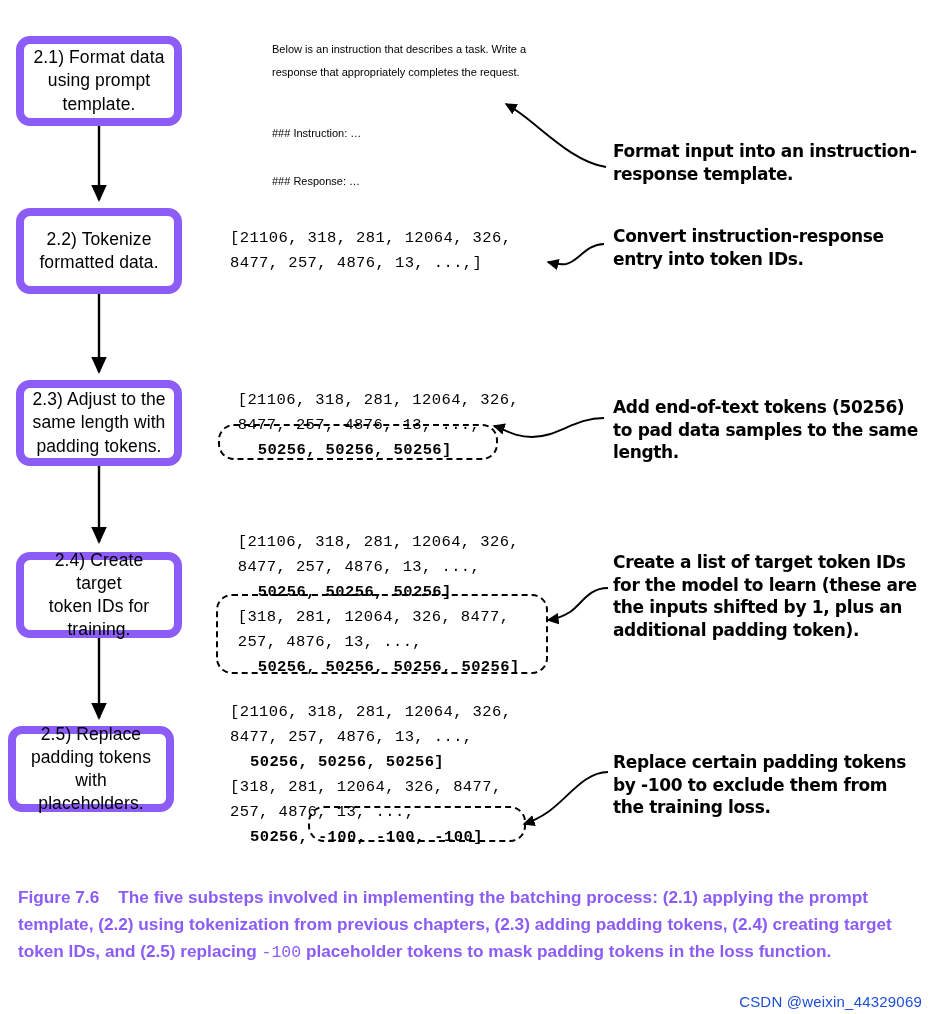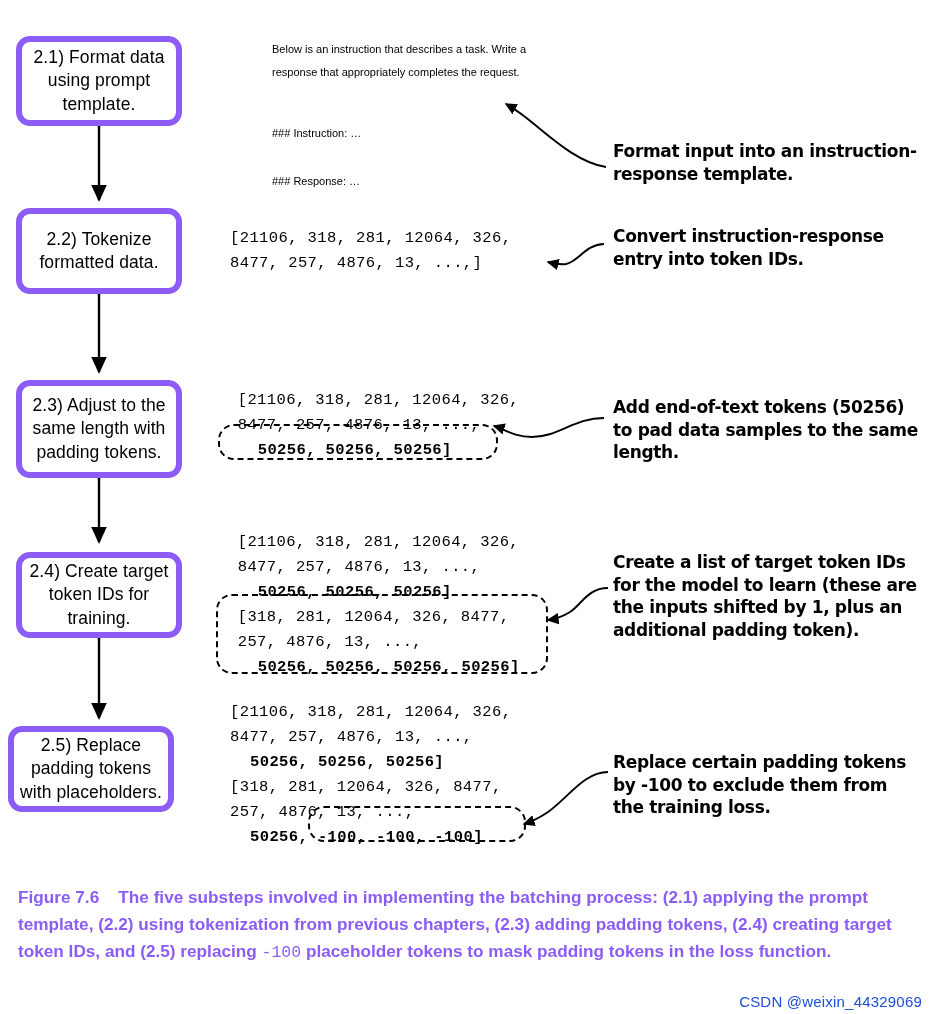--- a/index.html
+++ b/index.html
@@ -18,21 +18,21 @@
   #figure-root {
     position: absolute;
     left: 0; top: 0;
     width: 932px;
     height: 1014px;
   }
 
   
   .flow-box {
     position: absolute;
-    border: 6px solid #8b5cf6;
+    border: 8px solid #8b5cf6;
     border-radius: 14px;
     background: #fff;
     box-sizing: border-box;
     display: flex;
     align-items: center;
     justify-content: center;
     text-align: center;
     font-size: 17.5px;
     line-height: 1.32;
     letter-spacing: 0.1px;
@@ -150,21 +150,21 @@
     </g>
   </svg>
 
   <div class="flow-box" style="left:16px; top:36px; width:166px; height:90px;">2.1) Format data
 using prompt
 template.</div>
 
   <div class="flow-box" style="left:16px; top:208px; width:166px; height:86px;">2.2) Tokenize
 formatted data.</div>
 
-  <div class="flow-box" style="left:16px; top:380px; width:166px; height:98px;">2.3) Adjust to the
+  <div class="flow-box" style="left:16px; top:380px; width:166px; height:86px;">2.3) Adjust to the
 same length with
 padding tokens.</div>
 
   <div class="flow-box" style="left:16px; top:552px; width:166px; height:86px;">2.4) Create target
 token IDs for
 training.</div>
 
   <div class="flow-box" style="left:8px; top:726px; width:166px; height:86px;">2.5) Replace
 padding tokens
 with placeholders.</div>

